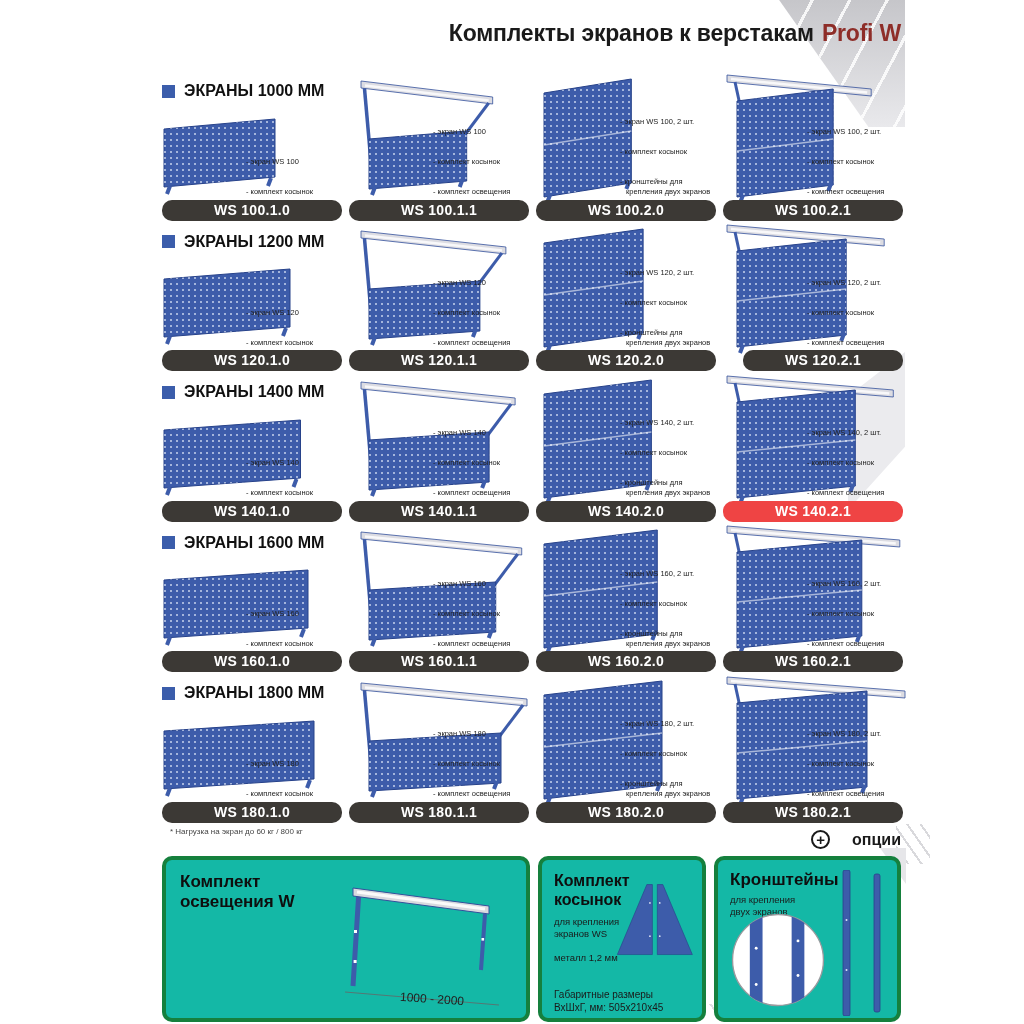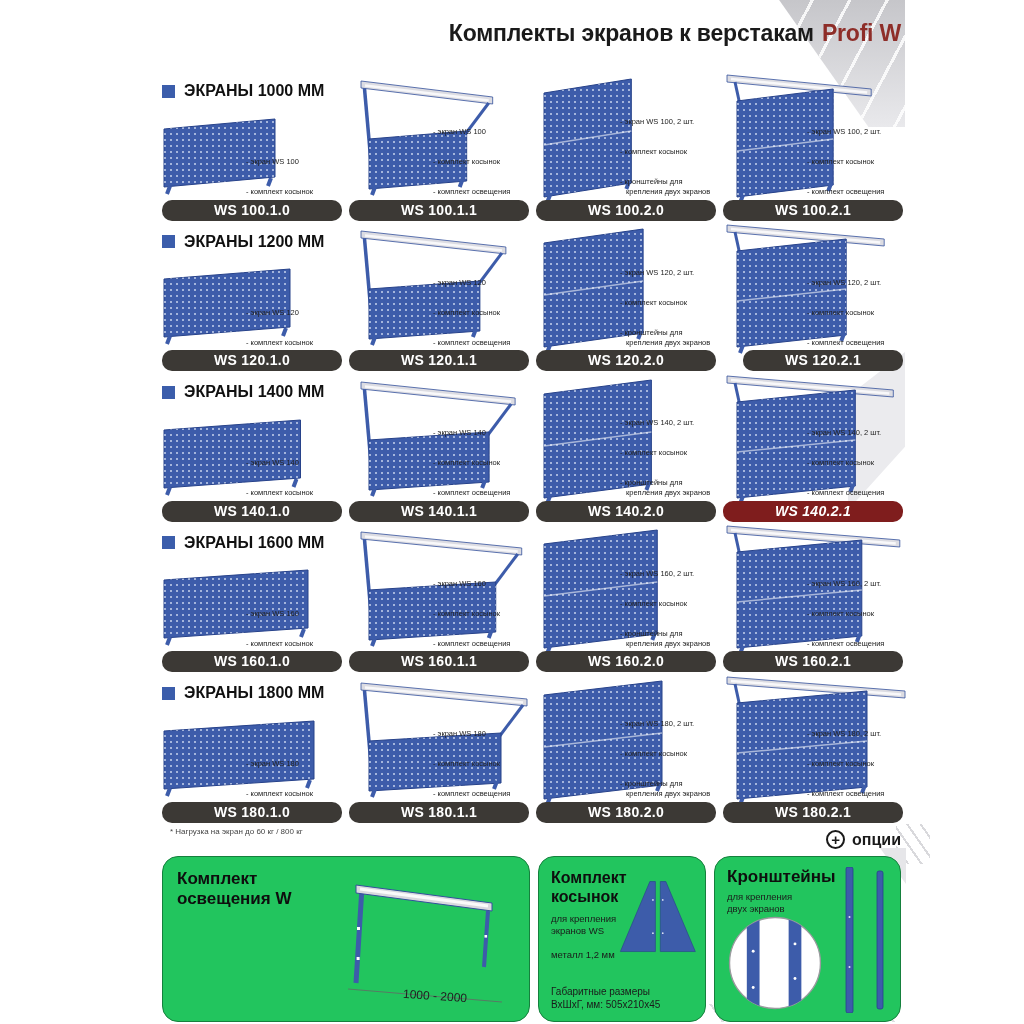--- a/index.html
+++ b/index.html
@@ -36,25 +36,25 @@
   .product-features{position:absolute;right:3px;bottom:29px;width:93px;font-size:7.5px;line-height:1.35;color:#222;}
   .feature-line{padding-left:6px;text-indent:-6px;margin-top:20px;}
   .product-code{position:absolute;left:0;right:0;bottom:6px;height:21px;border-radius:10px;color:#fff;
     font-weight:bold;font-size:14px;text-align:center;line-height:21px;letter-spacing:.3px;}
 
   
   .footnote{position:absolute;left:170px;top:827px;font-size:8px;color:#454545;}
   .options{position:absolute;top:830px;left:160px;width:741px;display:flex;justify-content:flex-end;align-items:center;gap:7px;}
   .plus-circle{width:19px;height:19px;border:2px solid #1a1a1a;border-radius:50%;display:flex;align-items:center;justify-content:center;
     font-size:15px;font-weight:bold;line-height:1;box-sizing:border-box;}
-  .options-label{font-size:16px;font-weight:bold;}
+  .options-label{font-size:16px;font-weight:bold;margin-left:15px;}
 
   
   .boxes{position:absolute;left:162px;top:856px;width:741px;height:166px;display:flex;gap:8px;z-index:1;}
-  .info-box{position:relative;border:1px solid #15803d;border-radius:16px;background:#22c55e;box-sizing:border-box;}
+  .info-box{position:relative;border:4px solid #15803d;border-radius:10px;background:#14b8a6;box-sizing:border-box;}
   .box-lighting{width:368px;}
   .box-gussets{width:168px;}
   .box-brackets{width:187px;}
   .box-title{font-size:17px;font-weight:bold;line-height:1.18;color:#0e0e0e;}
   .box-lighting .box-title{position:absolute;left:14px;top:12px;}
   .box-lighting .box-desc{position:absolute;left:14px;top:62px;font-size:9.5px;line-height:1.32;color:#222;}
   .lighting-figure{position:absolute;right:10px;top:8px;line-height:0;}
   .dim-label{position:absolute;right:62px;top:132px;font-size:12px;color:#222;transform:rotate(4deg);}
 
   .box-gussets .box-title{position:absolute;left:12px;top:12px;font-size:16px;}
@@ -307,21 +307,21 @@
               <polygon points="14,30 132.3,18 132.3,114 14,126" fill="url(#perf)"></polygon>
               <line x1="14" y1="80" x2="132.3" y2="68" stroke="rgba(255,255,255,0.55)" stroke-width="1.5"></line>
               <path d="M 20 124 l -3 8 M 130.3 112 l -3 8" stroke="#3d5caa" stroke-width="4" fill="none"></path>
             </svg>
           </div>
           <div class="product-features">
             <div class="feature-line">- экран WS 140, 2 шт.</div>
             <div class="feature-line">- комплект косынок</div>
             <div class="feature-line">- комплект освещения</div>
           </div>
-          <div class="product-code" style="background: #7f1d1d; font-style: italic;">WS 140.2.1</div>
+          <div class="product-code" style="background: #ef4444;">WS 140.2.1</div>
         </div>
       </div>
     </div>
     <div class="grid-row">
       <div class="row-heading">
         <span class="bullet-square" style="background: rgb(59, 93, 171);"></span>
         <span class="row-heading-text">ЭКРАНЫ 1600 ММ</span>
       </div>
       <div class="row-products">
         <div class="product-cell">

